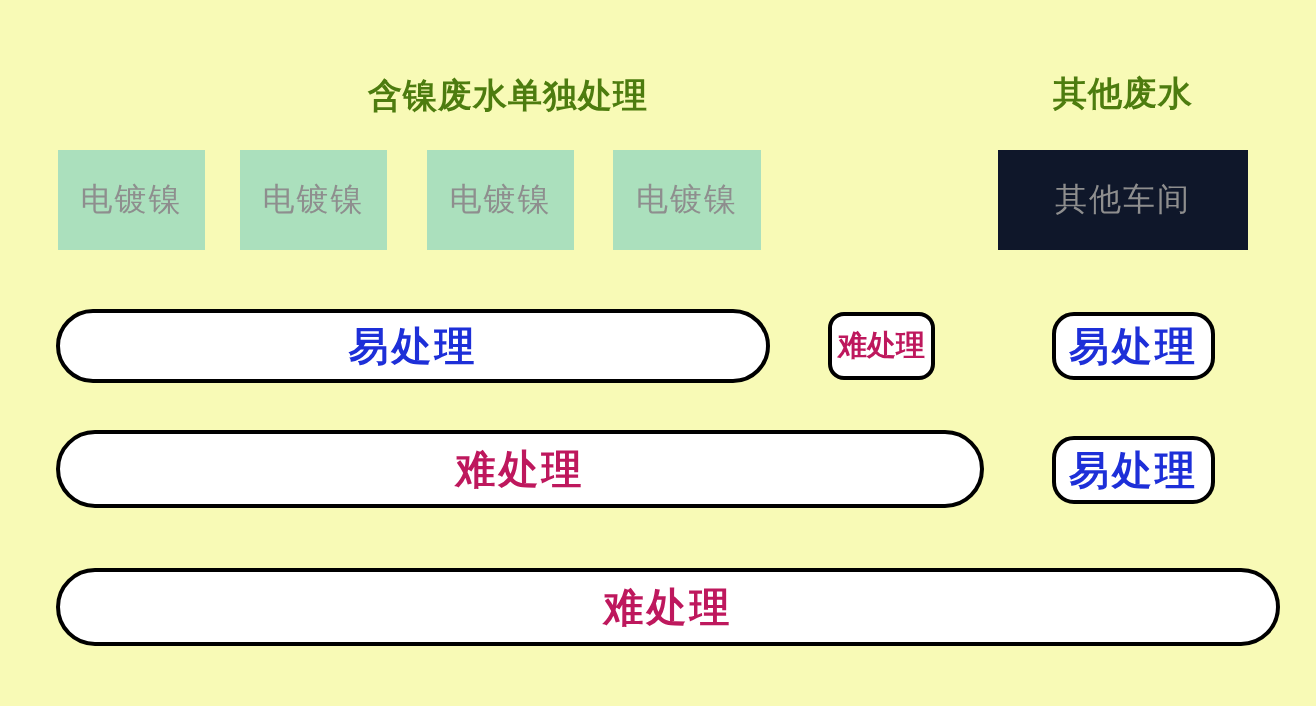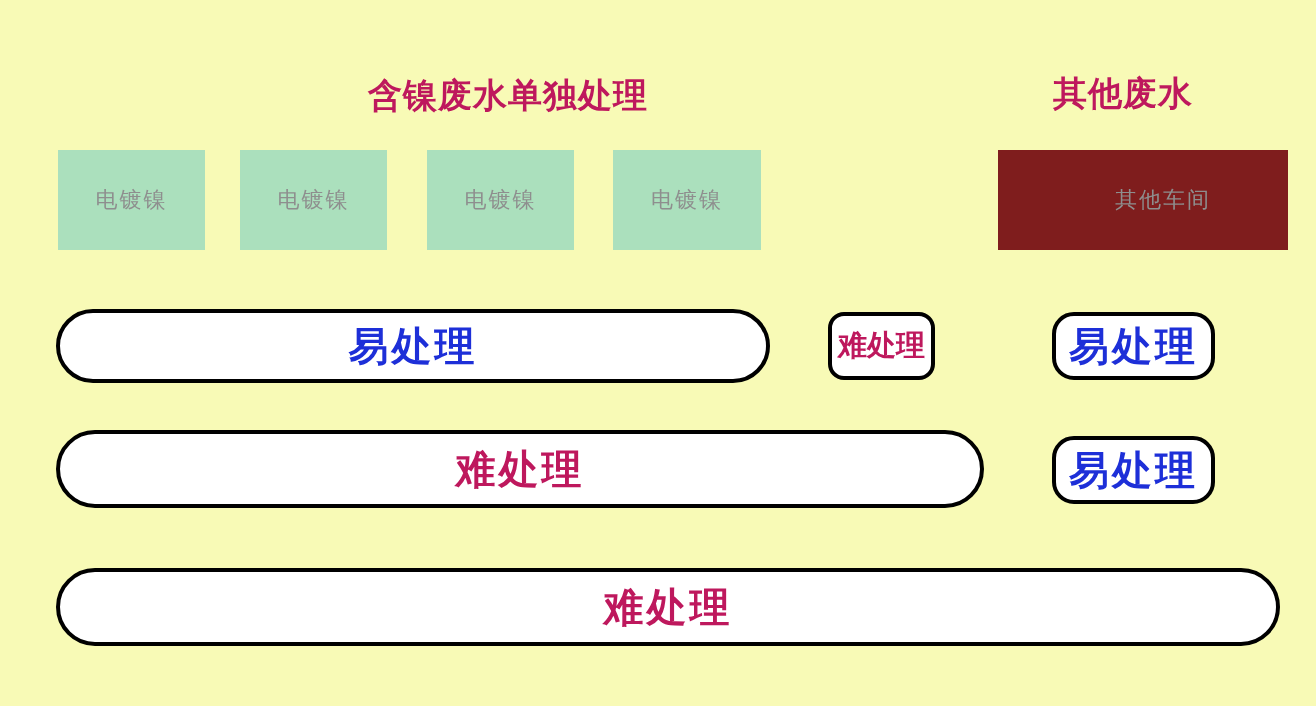--- a/index.html
+++ b/index.html
@@ -19,45 +19,45 @@
     background: #f8fab6;
   }
 
   
   .section-title {
     position: absolute;
     font-family: "Liberation Sans", "DejaVu Sans", sans-serif;
     font-weight: bold;
     font-size: 34px;
     line-height: 42px;
-    color: #be185d;
+    color: #4d7c0f;
     letter-spacing: 1px;
     white-space: nowrap;
     text-align: center;
   }
   #title-nickel   { left: 258px; top: 74px; width: 500px; }
   #title-other    { left: 973px; top: 72px; width: 300px; }
 
   
   .workshop {
     position: absolute;
     top: 150px;
     height: 100px;
     display: flex;
     align-items: center;
     justify-content: center;
     font-family: "Liberation Sans", "DejaVu Sans", sans-serif;
-    font-size: 22px;
+    font-size: 32px;
     color: #8e8e8e;
     letter-spacing: 2px;
     white-space: nowrap;
   }
   .workshop.green { background: #abe0bd; }
   .workshop.tan   { background: #ddcfa9; }
-  .workshop.blue  { background: #7f1d1d; padding-left: 40px; }
+  .workshop.blue  { background: #0f172a; }
 
   #ws-0 { left: 58px;  width: 147px; }
   #ws-1 { left: 240px; width: 147px; }
   #ws-2 { left: 427px; width: 147px; }
   #ws-3 { left: 613px; width: 148px; }
   #ws-4 { left: 805px; width: 150px; }
   #ws-5 { left: 998px; width: 250px; }
 
   
   .bar {

